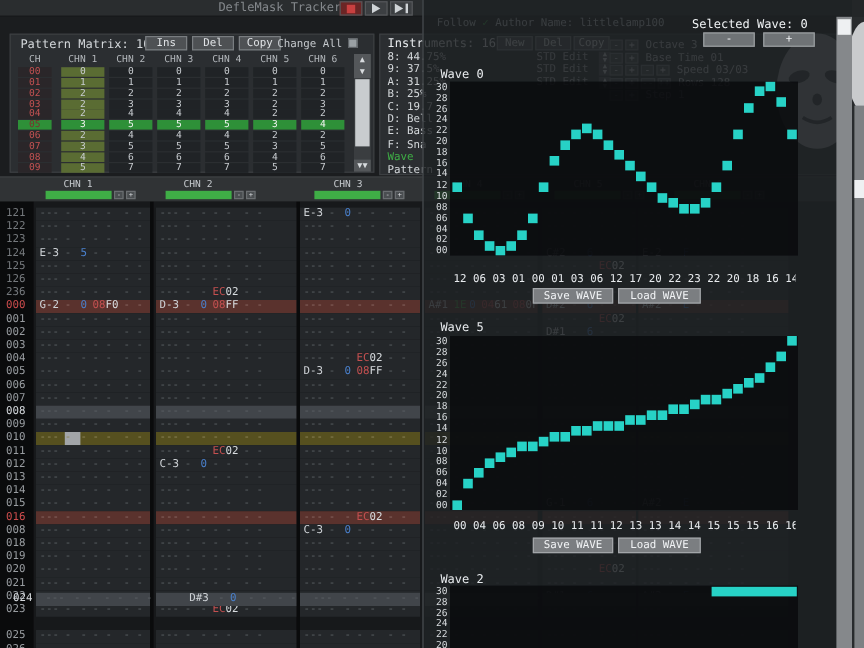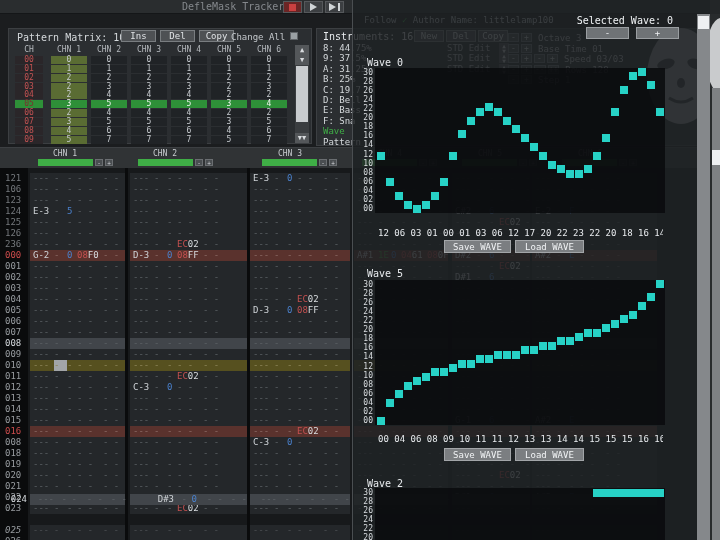--- a/index.html
+++ b/index.html
@@ -347,21 +347,21 @@
         <div class="prow dim" style="top: 5px;">
           <div class="pnum">121</div>
           <div class="pch" style="left: 30px; width: 95px;"><span class="pf f-n dash">---</span><span class="pf f-i dash">-</span><span class="pf f-v dash">-</span><span class="pf f-f1 dash">- -</span><span class="pf f-f2 dash">- -</span></div>
           <div class="pch" style="left: 130px; width: 117px;"><span class="pf f-n dash">---</span><span class="pf f-i dash">-</span><span class="pf f-v dash">-</span><span class="pf f-f1 dash">- -</span><span class="pf f-f2 dash">- -</span></div>
           <div class="pch" style="left: 250px; width: 100px;"><span class="pf f-n note">E-3</span><span class="pf f-i dash">-</span><span class="pf f-v vol">0</span><span class="pf f-f1 dash">- -</span><span class="pf f-f2 dash">- -</span></div>
           <div class="pch" style="left: 354px; width: 94px;"><span class="pf f-n dash">---</span><span class="pf f-i dash">-</span><span class="pf f-v dash">-</span><span class="pf f-f1 dash">- -</span><span class="pf f-f2 dash">- -</span></div>
           <div class="pch" style="left: 452px; width: 78px;"><span class="pf f-n dash">---</span><span class="pf f-i dash">-</span><span class="pf f-v dash">-</span><span class="pf f-f1 dash">- -</span><span class="pf f-f2 dash">- -</span></div>
           <div class="pch" style="left: 532px; width: 125px;"><span class="pf f-n dash">---</span><span class="pf f-i dash">-</span><span class="pf f-v dash">-</span><span class="pf f-f1 dash">- -</span><span class="pf f-f2 dash">- -</span></div>
         </div>
         <div class="prow dim" style="top: 16px;">
-          <div class="pnum">106</div>
+          <div class="pnum">122</div>
           <div class="pch" style="left: 30px; width: 95px;"><span class="pf f-n dash">---</span><span class="pf f-i dash">-</span><span class="pf f-v dash">-</span><span class="pf f-f1 dash">- -</span><span class="pf f-f2 dash">- -</span></div>
           <div class="pch" style="left: 130px; width: 117px;"><span class="pf f-n dash">---</span><span class="pf f-i dash">-</span><span class="pf f-v dash">-</span><span class="pf f-f1 dash">- -</span><span class="pf f-f2 dash">- -</span></div>
           <div class="pch" style="left: 250px; width: 100px;"><span class="pf f-n dash">---</span><span class="pf f-i dash">-</span><span class="pf f-v dash">-</span><span class="pf f-f1 dash">- -</span><span class="pf f-f2 dash">- -</span></div>
           <div class="pch" style="left: 354px; width: 94px;"><span class="pf f-n dash">---</span><span class="pf f-i dash">-</span><span class="pf f-v dash">-</span><span class="pf f-f1 dash">- -</span><span class="pf f-f2 dash">- -</span></div>
           <div class="pch" style="left: 452px; width: 78px;"><span class="pf f-n dash">---</span><span class="pf f-i dash">-</span><span class="pf f-v dash">-</span><span class="pf f-f1 dash">- -</span><span class="pf f-f2 dash">- -</span></div>
           <div class="pch" style="left: 532px; width: 125px;"><span class="pf f-n dash">---</span><span class="pf f-i dash">-</span><span class="pf f-v dash">-</span><span class="pf f-f1 dash">- -</span><span class="pf f-f2 dash">- -</span></div>
         </div>
         <div class="prow dim" style="top: 27px;">
           <div class="pnum">123</div>
           <div class="pch" style="left: 30px; width: 95px;"><span class="pf f-n dash">---</span><span class="pf f-i dash">-</span><span class="pf f-v dash">-</span><span class="pf f-f1 dash">- -</span><span class="pf f-f2 dash">- -</span></div>
@@ -625,21 +625,21 @@
         </div>
         <div class="prow gray" style="top: 326px; text-align: right;">
           <div class="pnum">024</div>
           <div class="pch" style="left: 30px; width: 95px;"><span class="pf f-n dash">---</span><span class="pf f-i dash">-</span><span class="pf f-v dash">-</span><span class="pf f-f1 dash">- -</span><span class="pf f-f2 dash">- -</span></div>
           <div class="pch" style="left: 130px; width: 117px;"><span class="pf f-n note">D#3</span><span class="pf f-i dash">-</span><span class="pf f-v vol">0</span><span class="pf f-f1 dash">- -</span><span class="pf f-f2 dash">- -</span></div>
           <div class="pch" style="left: 250px; width: 100px;"><span class="pf f-n dash">---</span><span class="pf f-i dash">-</span><span class="pf f-v dash">-</span><span class="pf f-f1 dash">- -</span><span class="pf f-f2 dash">- -</span></div>
           <div class="pch" style="left: 354px; width: 94px;"><span class="pf f-n dash">---</span><span class="pf f-i dash">-</span><span class="pf f-v dash">-</span><span class="pf f-f1 dash">- -</span><span class="pf f-f2 dash">- -</span></div>
           <div class="pch" style="left: 452px; width: 78px;"><span class="pf f-n dash">---</span><span class="pf f-i dash">-</span><span class="pf f-v dash">-</span><span class="pf f-f1 dash">- -</span><span class="pf f-f2 dash">- -</span></div>
           <div class="pch" style="left: 532px; width: 125px;"><span class="pf f-n dash">---</span><span class="pf f-i dash">-</span><span class="pf f-v dash">-</span><span class="pf f-f1 dash">- -</span><span class="pf f-f2 dash">- -</span></div>
         </div>
-        <div class="prow" style="top: 357px; font-style: italic;">
+        <div class="prow" style="top: 357px;">
           <div class="pnum">025</div>
           <div class="pch" style="left: 30px; width: 95px;"><span class="pf f-n dash">---</span><span class="pf f-i dash">-</span><span class="pf f-v dash">-</span><span class="pf f-f1 dash">- -</span><span class="pf f-f2 dash">- -</span></div>
           <div class="pch" style="left: 130px; width: 117px;"><span class="pf f-n dash">---</span><span class="pf f-i dash">-</span><span class="pf f-v dash">-</span><span class="pf f-f1 dash">- -</span><span class="pf f-f2 dash">- -</span></div>
           <div class="pch" style="left: 250px; width: 100px;"><span class="pf f-n dash">---</span><span class="pf f-i dash">-</span><span class="pf f-v dash">-</span><span class="pf f-f1 dash">- -</span><span class="pf f-f2 dash">- -</span></div>
           <div class="pch" style="left: 354px; width: 94px;"><span class="pf f-n dash">---</span><span class="pf f-i dash">-</span><span class="pf f-v dash">-</span><span class="pf f-f1 dash">- -</span><span class="pf f-f2 dash">- -</span></div>
           <div class="pch" style="left: 452px; width: 78px;"><span class="pf f-n dash">---</span><span class="pf f-i dash">-</span><span class="pf f-v dash">-</span><span class="pf f-f1 dash">- -</span><span class="pf f-f2 dash">- -</span></div>
           <div class="pch" style="left: 532px; width: 125px;"><span class="pf f-n dash">---</span><span class="pf f-i dash">-</span><span class="pf f-v dash">-</span><span class="pf f-f1 dash">- -</span><span class="pf f-f2 dash">- -</span></div>
         </div>
         <div class="prow" style="top: 368px;">
           <div class="pnum">026</div>

